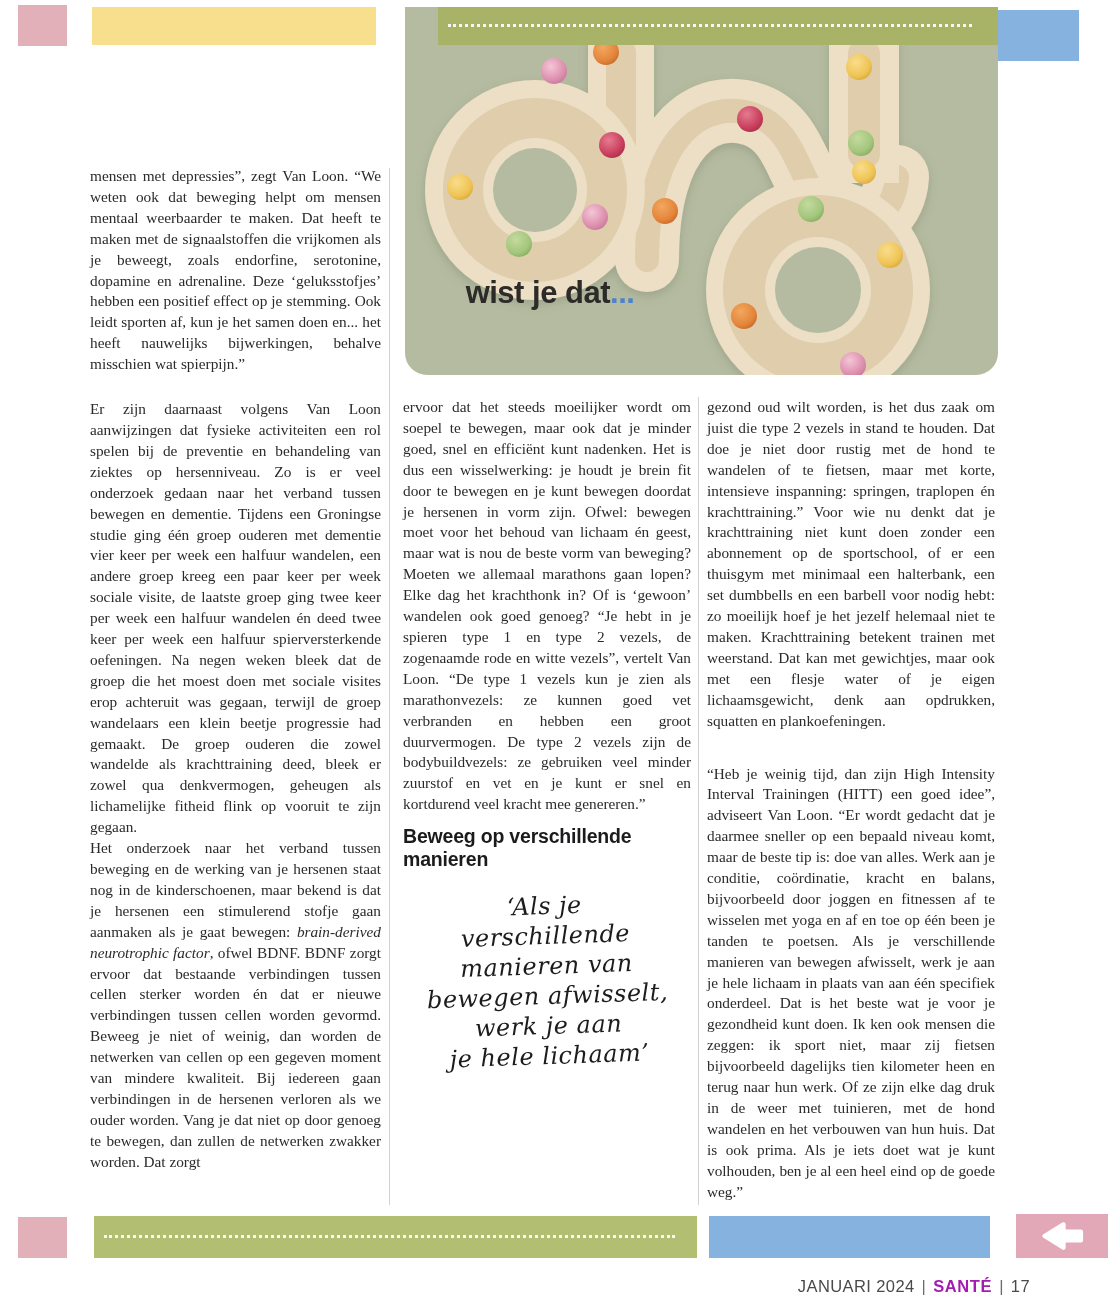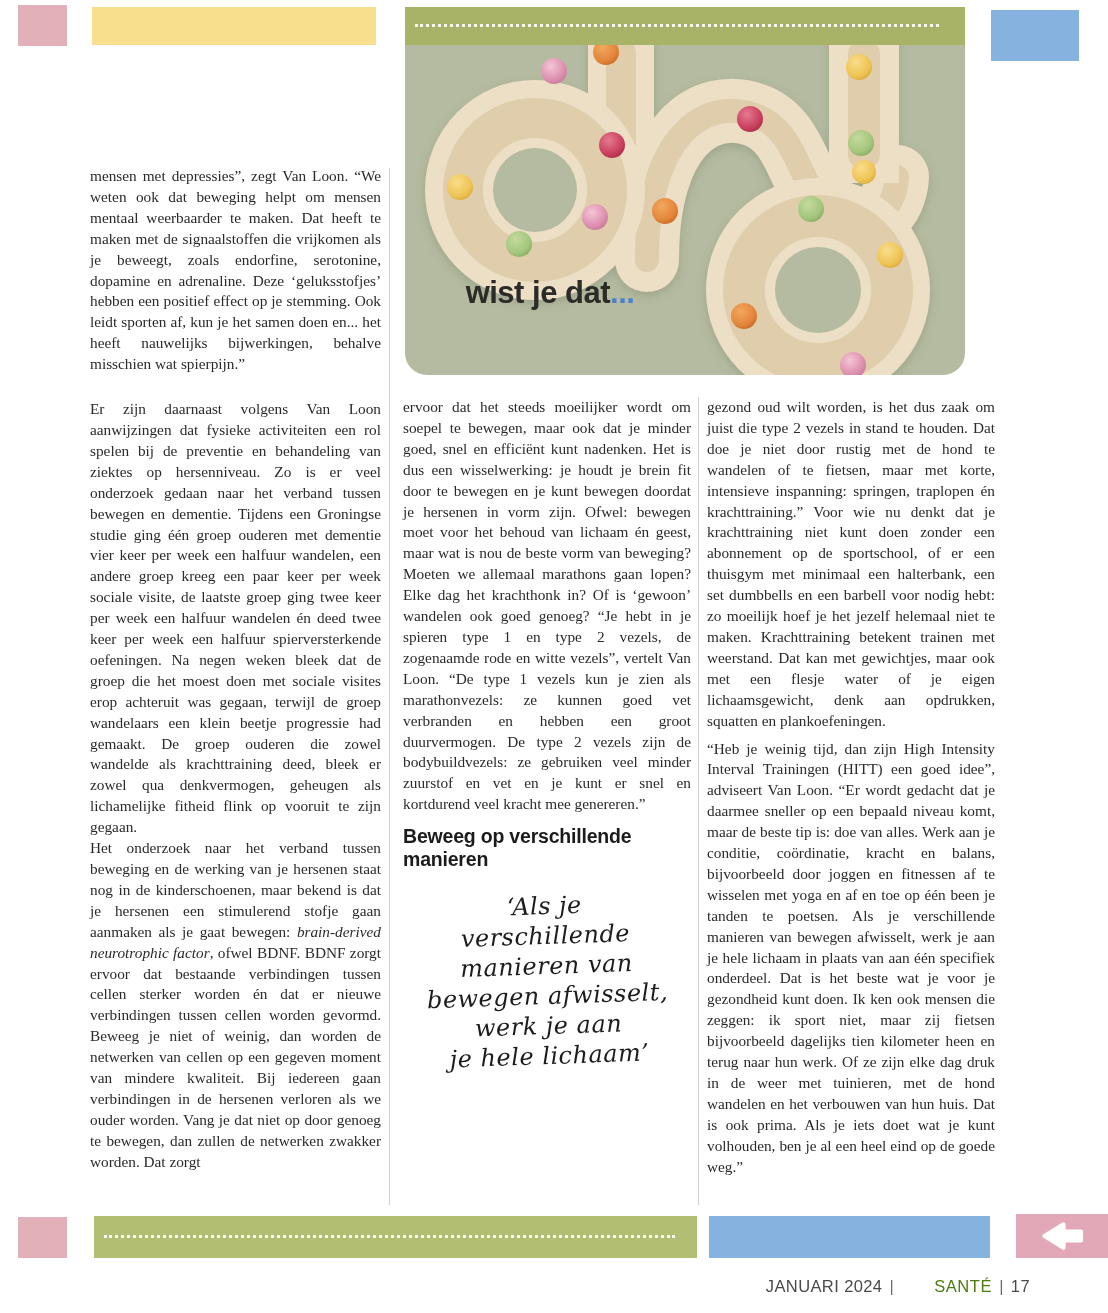--- a/index.html
+++ b/index.html
@@ -9,55 +9,55 @@
   .pink-tl{left:18px;top:5px;width:49px;height:41px;background:#e2b0b8;}
   .yellow-top{left:92px;top:7px;width:284px;height:38px;background:#f7df8e;}
   .blue-tr{left:991px;top:10px;width:88px;height:51px;background:#85b2de;}
   .pink-bl{left:18px;top:1217px;width:49px;height:41px;background:#e2b0b8;}
   .green-bb{left:94px;top:1216px;width:603px;height:42px;background:#b2bf72;}
   .blue-bb{left:709px;top:1216px;width:281px;height:42px;background:#85b2de;}
   .dotline{position:absolute;left:10px;right:26px;top:50%;margin-top:-2px;border-top:3px dotted rgba(255,255,255,.9);}
   .green-bb .dotline{right:22px;}
 
   .photo-block{position:absolute;left:405px;top:7px;width:560px;height:368px;
-               background:#b4bba0;border-radius:0 0 22px 22px;overflow:hidden;}
+               background:#b4bba0;border-radius:0 0 22px 22px;overflow:hidden;padding-left:33px;}
   .photo-strip{position:relative;height:38px;background:#a9b368;}
   .photo-art{position:absolute;left:0;top:38px;width:560px;height:330px;}
   .photo-overlay{position:absolute;left:14px;top:270px;width:262px;z-index:5;
                  font-family:"Liberation Sans",sans-serif;color:#2d2b28;}
   .pov-title{font-size:31px;font-weight:800;letter-spacing:-.5px;text-align:center;line-height:32px;}
   .pov-caption{font-size:16px;font-weight:700;line-height:21px;margin-top:3px;letter-spacing:-.1px;}
   .blue{color:#4d82c8;}
 
   .vrule{position:absolute;width:1px;background:#d2d2d2;}
   .r1{left:389px;top:168px;height:1037px;}
   .r2{left:698px;top:397px;height:808px;}
 
   .col{position:absolute;width:291px;font-size:15.3px;line-height:20.9px;color:#2a2a2c;
        text-align:justify;}
   .col p{margin:0;font-family:Liberation Serif, serif;}
   .col p.sp{margin-top:24px;}
-  .col3 p.sp{margin-top:7px;}
+  .col3 p.sp{margin-top:32px;}
   .col h3{margin:10px 0 2px 0;font-family:"Liberation Sans",sans-serif;font-weight:800;
           font-size:19.5px;line-height:23px;color:#1b1b1d;letter-spacing:-.2px;text-align:left;}
   .col1{left:90px;top:166px;}
   .col2{left:403px;top:397px;width:288px;}
   .col3{left:707px;top:397px;width:288px;}
   em{font-style:italic;}
 
   .quote{margin-top:20px;text-align:center;font-family:"DejaVu Serif",serif;font-style:italic;
          font-size:24px;line-height:30px;color:#1c1c1c;letter-spacing:.5px;transform:rotate(-2deg);}
 
   .arrow-btn{position:absolute;left:1016px;top:1214px;width:92px;height:44px;background:#e3a8b7;
              border:0;display:flex;align-items:center;justify-content:center;cursor:pointer;}
 
   .footer{position:absolute;right:78px;top:1277px;font-family:"Liberation Sans",sans-serif;
           font-size:16.5px;color:#4a4a4a;letter-spacing:.4px;}
   .footer .sep{padding:0 7px;color:#6b6b6b;font-weight:300;}
-  .footer .mag{font-weight:400;color:#4d7c0f;letter-spacing:.6px;margin-left:33px;}
+  .footer .mag{font-weight:700;color:#a21caf;letter-spacing:.6px;}
 </style>
 </head>
 <body>
 
 <div class="page">
 
   <div class="deco pink-tl"></div>
   <div class="deco yellow-top"></div>
   <div class="deco blue-tr"></div>
 

